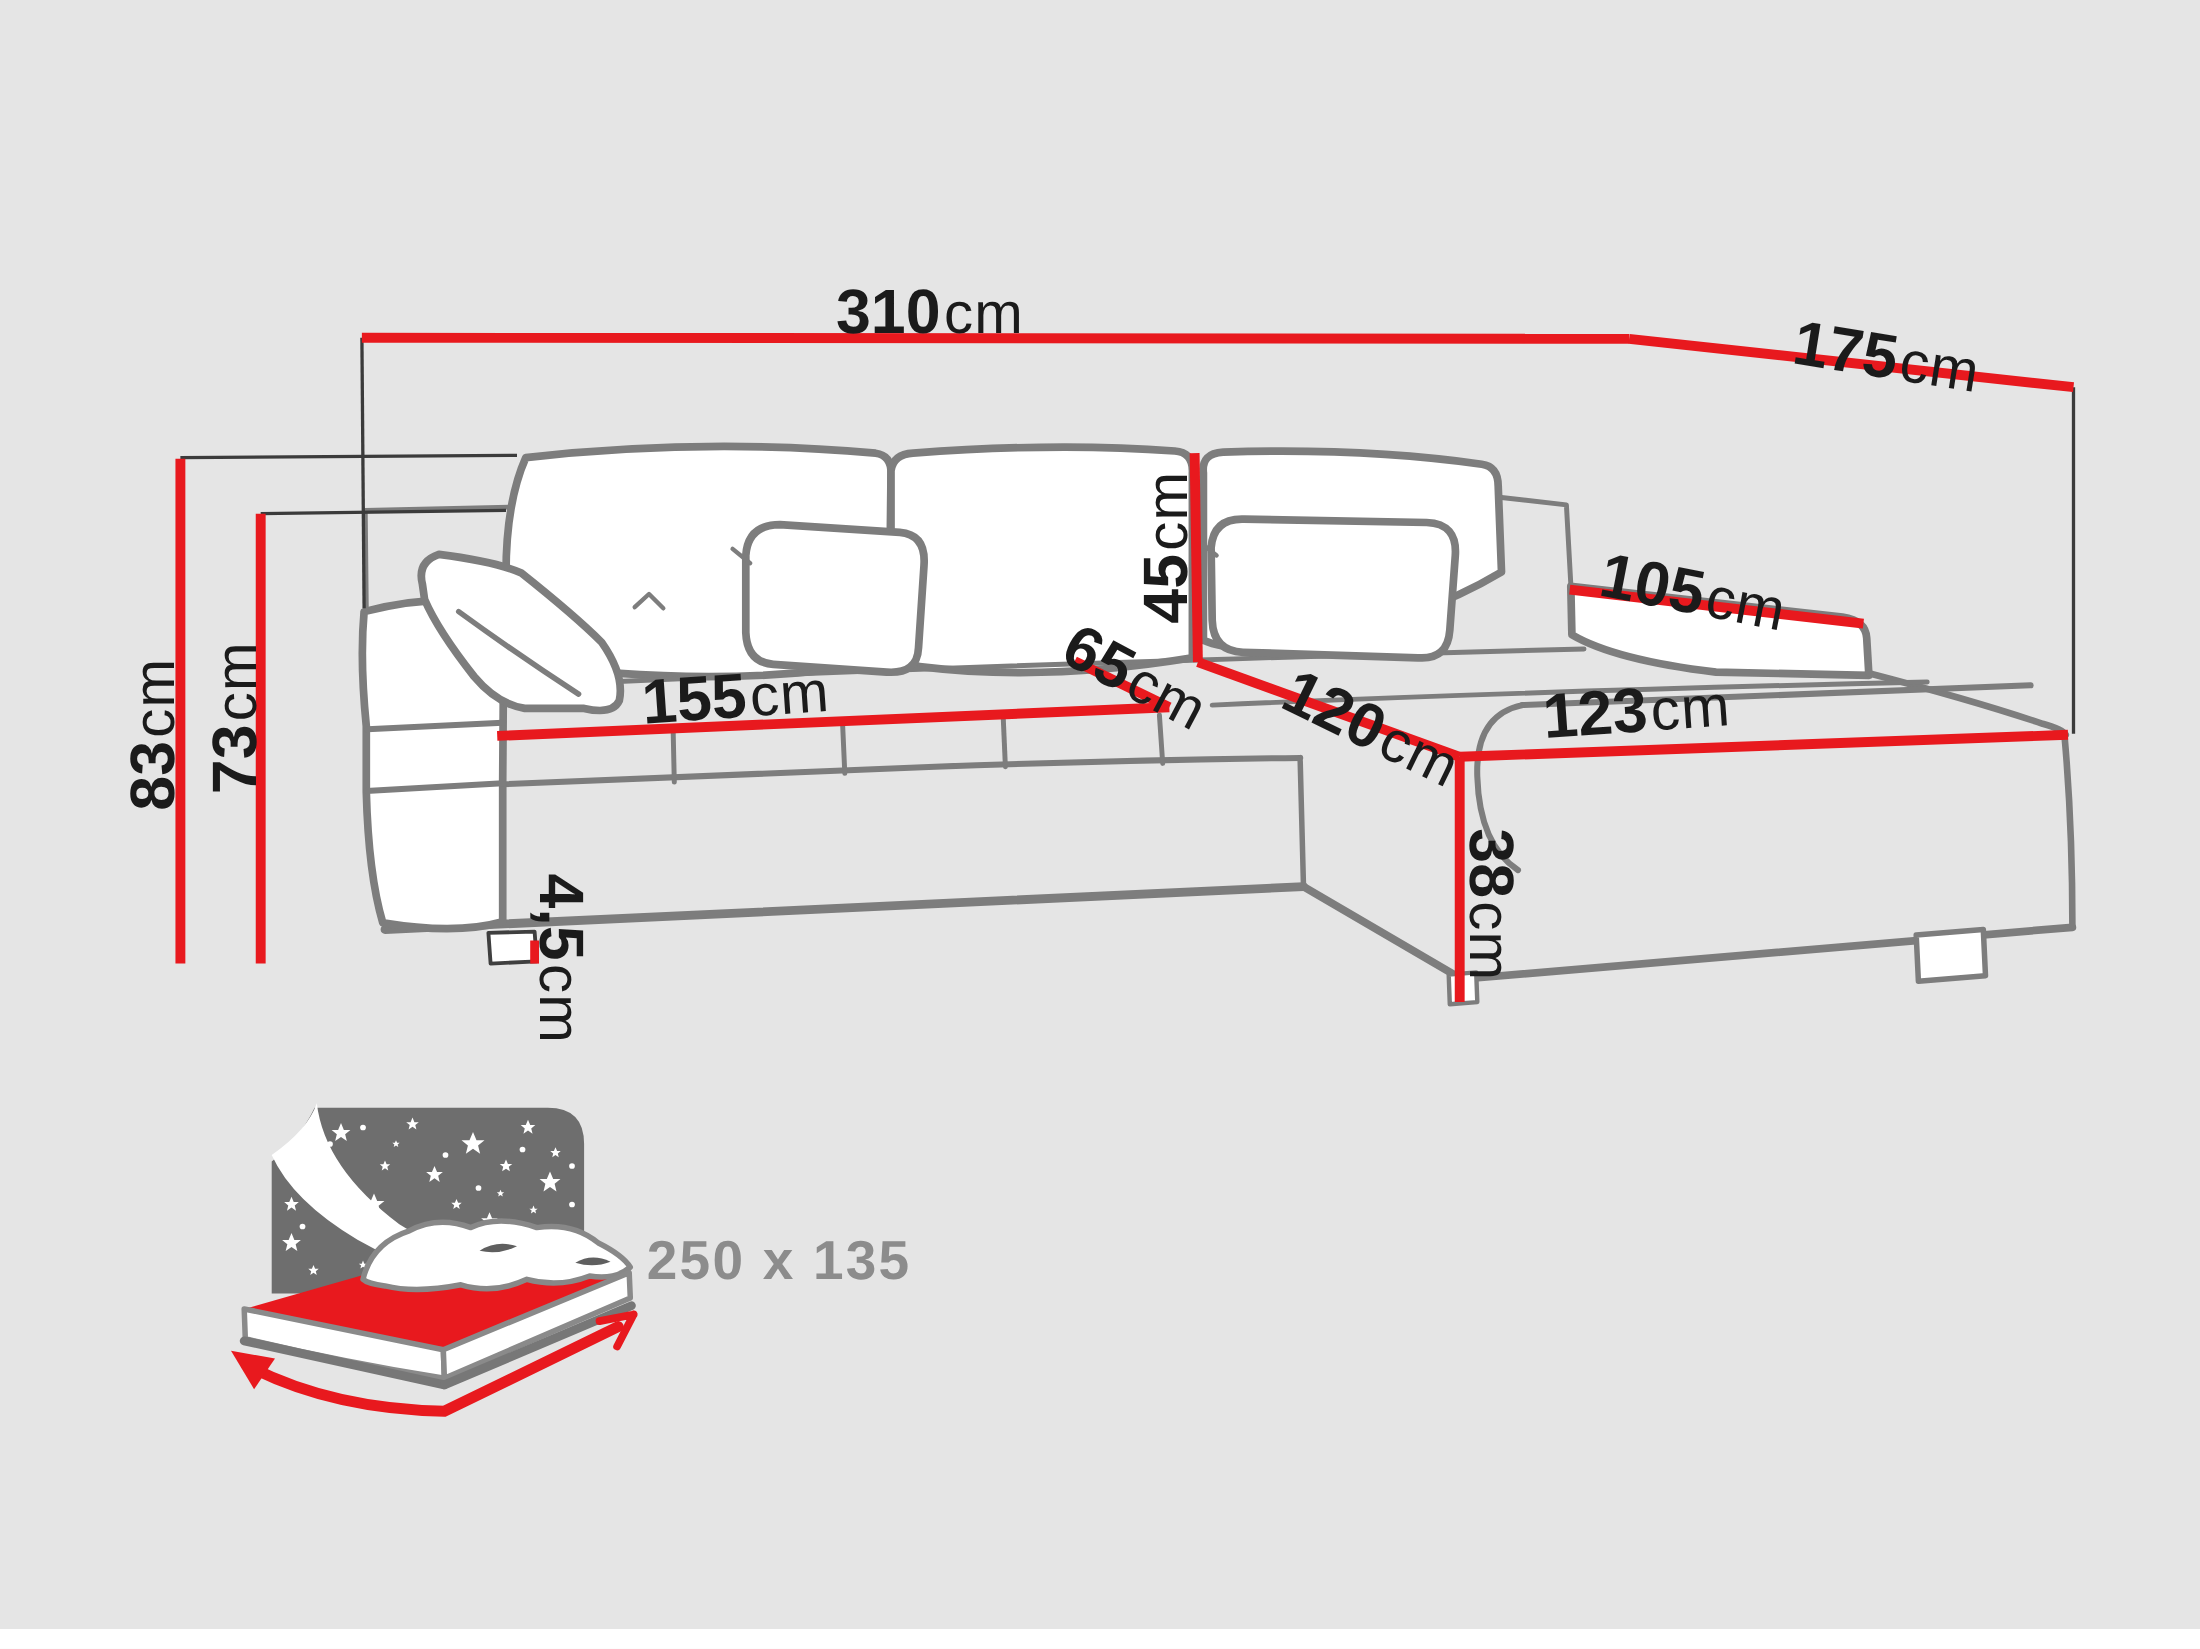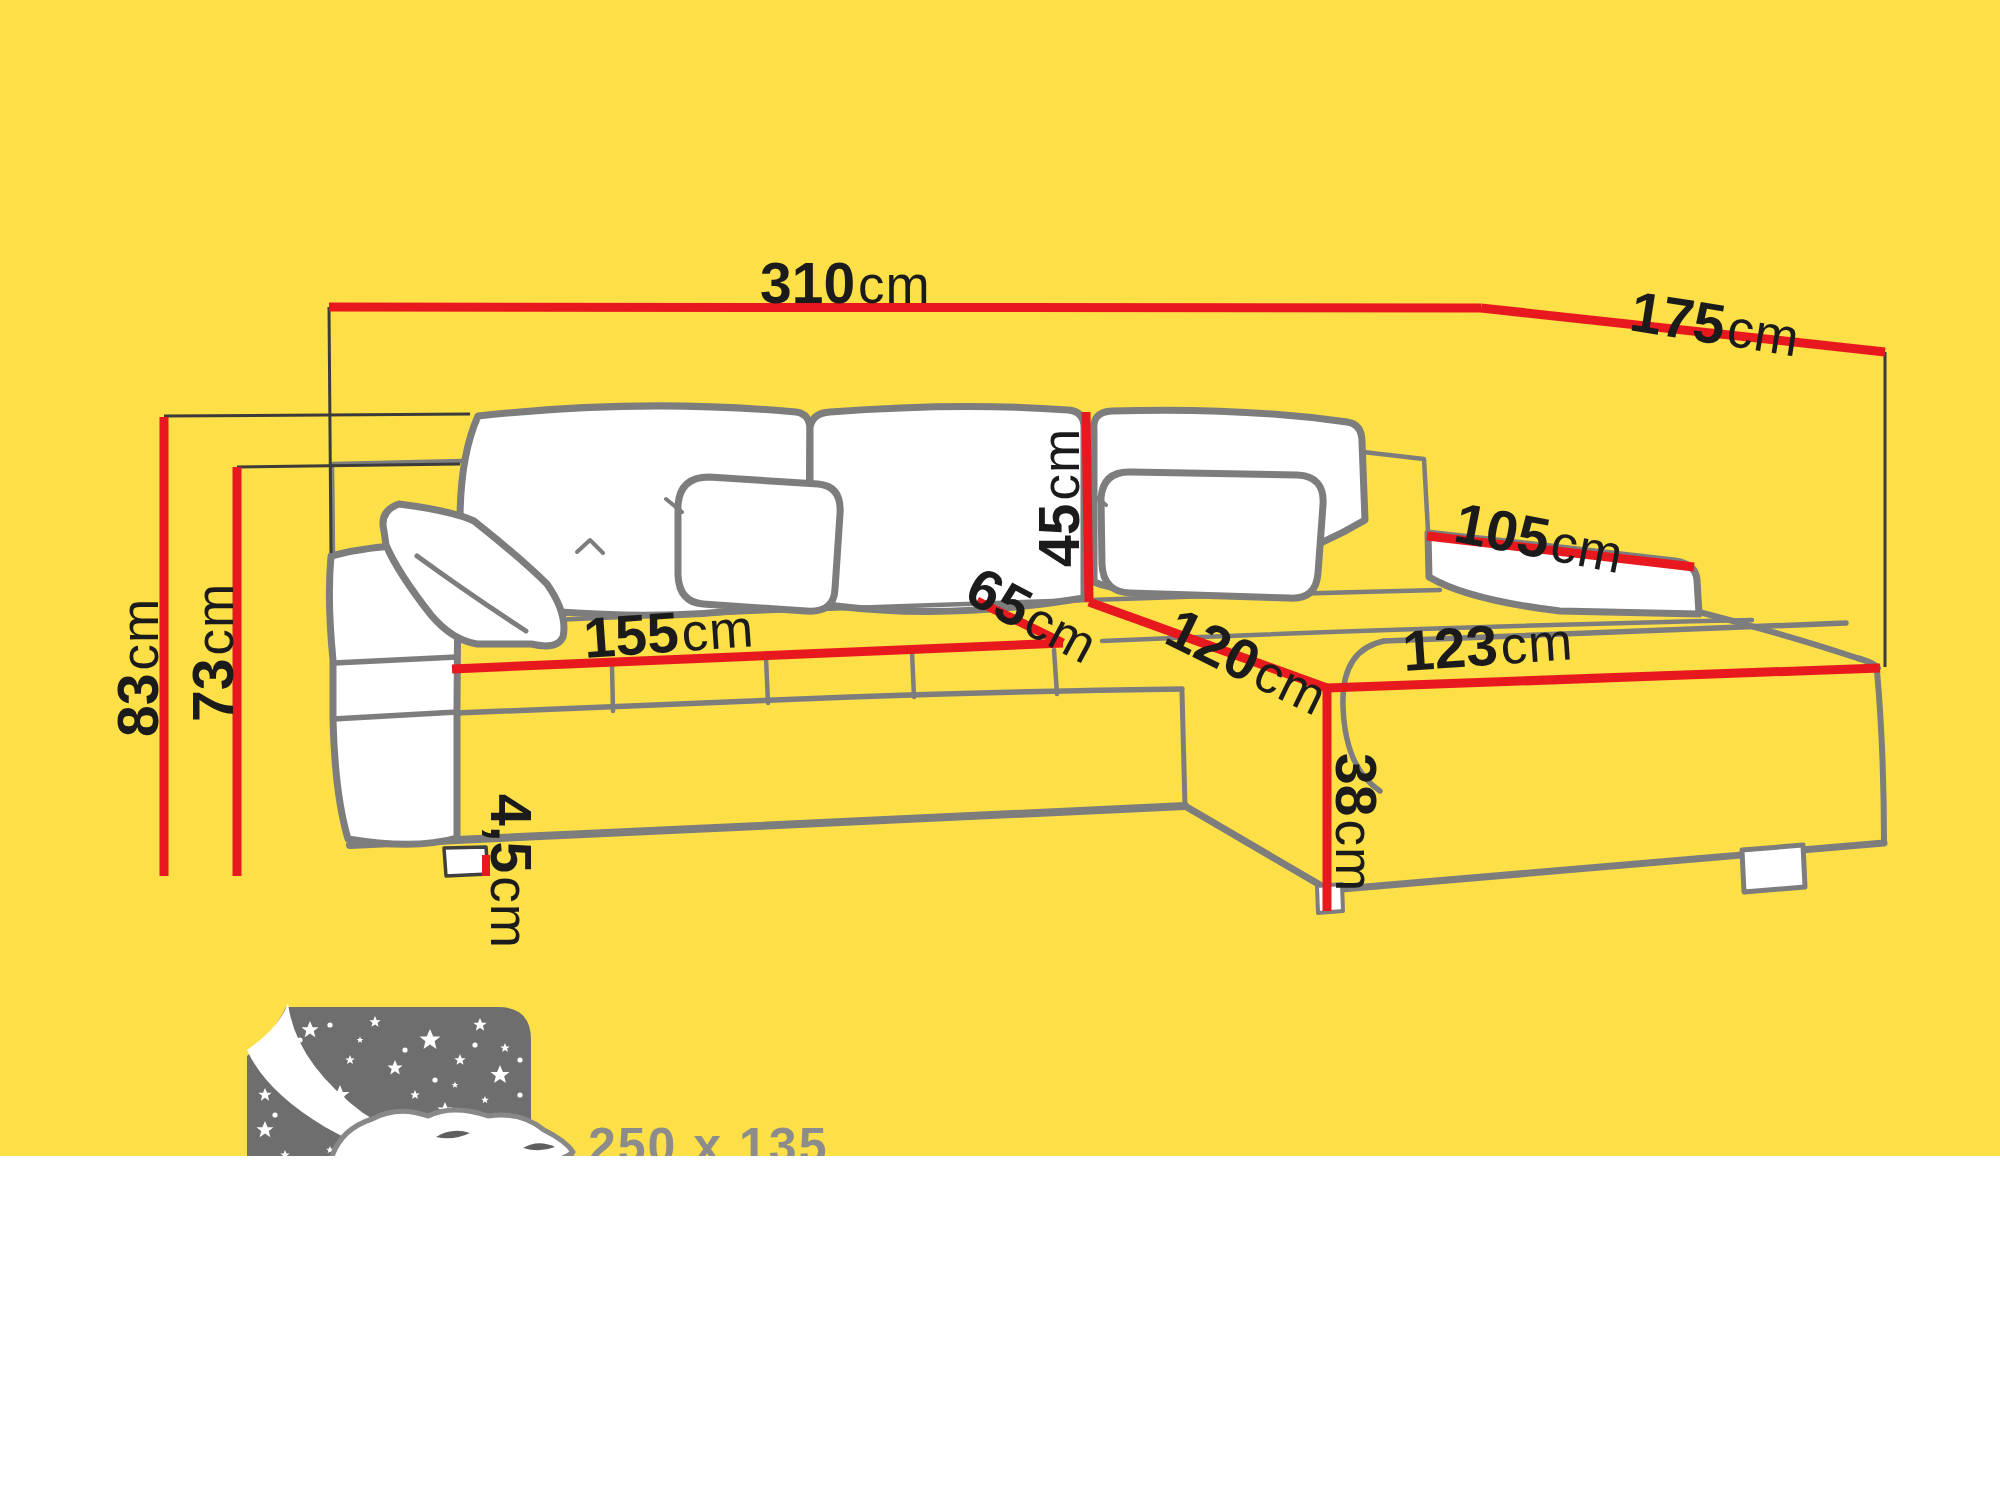--- a/index.html
+++ b/index.html
@@ -1,16 +1,16 @@
 <!DOCTYPE html>
 <html><head>
 <meta charset="utf-8">
 <style>
   html,body{margin:0;padding:0;background:#ffffff;}
-  .stage{width:2000px;height:1156px;position:relative;background:#fde047;overflow:hidden;text-decoration:underline;}
+  .stage{width:2000px;height:1481px;position:relative;background:#e5e5e5;overflow:hidden;text-decoration:underline;}
   svg{display:block;}
   text{font-family:"Liberation Sans",sans-serif;fill:#1b1b1b;}
   .dimv{font-weight:bold;font-size:57px;}
   .dimu{font-weight:400;font-size:53px;letter-spacing:1px;}
   .bedsize{font-weight:bold;font-size:50px;fill:#8c8c8c;letter-spacing:2px;}
 </style>
 </head>
 <body>
 
 <div class="stage">

